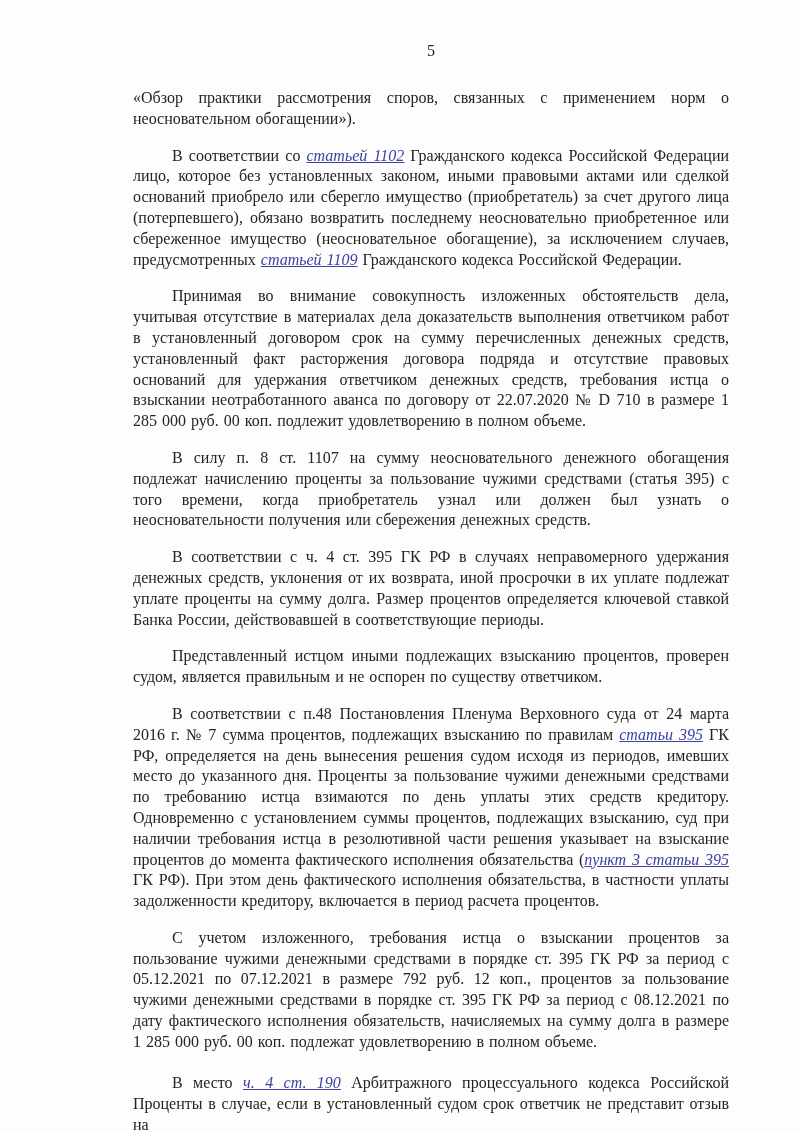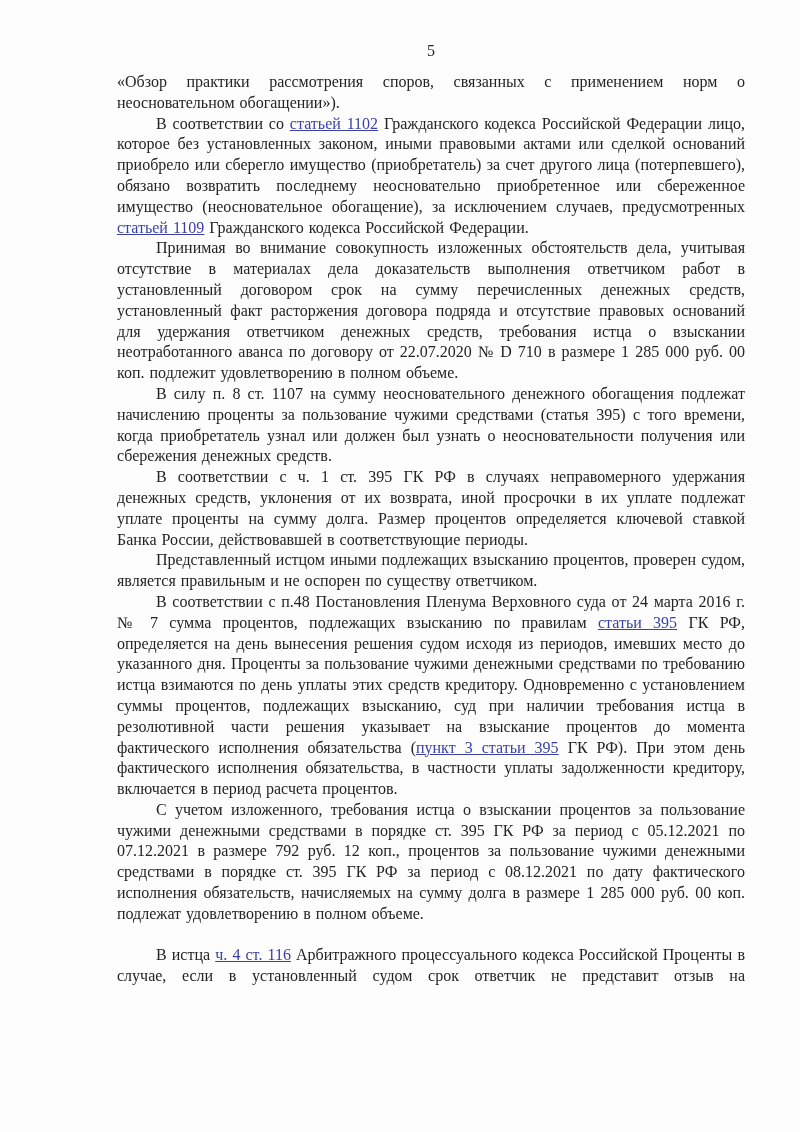--- a/index.html
+++ b/index.html
@@ -28,39 +28,40 @@
     font-size: 16px; line-height: 21px;
   }
   .content {
     position: absolute;
     top: 72px; left: 117px; width: 628px;
     font-size: 16px;
     line-height: 20.8px;
     text-align: justify;
     word-spacing: 1px;
   }
-  .content p { margin: 0; padding: 0; }
+  .content p { margin: 16px; padding: 0; }
   .content p.indent { text-indent: 39px; }
   .content p.space-before { margin-top: 20.8px; }
   .content p.justify-last { text-align-last: justify; }
   .link {
     color: var(--link-color);
     text-decoration: underline;
     cursor: pointer;
+    font-style: italic;
   }
 </style>
 </head>
 <body>
 
 <div class="page">
   <div class="page-number">5</div>
   <div class="content" id="content">
       <p><span>«Обзор практики рассмотрения споров, связанных с применением норм о неосновательном обогащении»).</span></p>
       <p class="indent"><span>В соответствии со </span><span class="link">статьей 1102</span><span> Гражданского кодекса Российской Федерации лицо, которое без установленных законом, иными правовыми актами или сделкой оснований приобрело или сберегло имущество (приобретатель) за счет другого лица (потерпевшего), обязано возвратить последнему неосновательно приобретенное или сбереженное имущество (неосновательное обогащение), за исключением случаев, предусмотренных </span><span class="link">статьей 1109</span><span> Гражданского кодекса Российской Федерации.</span></p>
       <p class="indent"><span>Принимая во внимание совокупность изложенных обстоятельств дела, учитывая отсутствие в материалах дела доказательств выполнения ответчиком работ в установленный договором срок на сумму перечисленных денежных средств, установленный факт расторжения договора подряда и отсутствие правовых оснований для удержания ответчиком денежных средств, требования истца о взыскании неотработанного аванса по договору от 22.07.2020 № D 710 в размере 1 285 000 руб. 00 коп. подлежит удовлетворению в полном объеме.</span></p>
       <p class="indent"><span>В силу п. 8 ст. 1107 на сумму неосновательного денежного обогащения подлежат начислению проценты за пользование чужими средствами (статья 395) с того времени, когда приобретатель узнал или должен был узнать о неосновательности получения или сбережения денежных средств.</span></p>
-      <p class="indent"><span>В соответствии с ч. 1 ст. 395 ГК РФ в случаях неправомерного удержания денежных средств, уклонения от их возврата, иной просрочки в их уплате подлежат уплате проценты на сумму долга. Размер процентов определяется ключевой ставкой Банка России, действовавшей в соответствующие периоды.</span></p>
+      <p class="indent"><span>В соответствии с ч. 4 ст. 395 ГК РФ в случаях неправомерного удержания денежных средств, уклонения от их возврата, иной просрочки в их уплате подлежат уплате проценты на сумму долга. Размер процентов определяется ключевой ставкой Банка России, действовавшей в соответствующие периоды.</span></p>
       <p class="indent"><span>Представленный истцом иными подлежащих взысканию процентов, проверен судом, является правильным и не оспорен по существу ответчиком.</span></p>
       <p class="indent"><span>В соответствии с п.48 Постановления Пленума Верховного суда от 24 марта 2016 г. № 7 сумма процентов, подлежащих взысканию по правилам </span><span class="link">статьи 395</span><span> ГК РФ, определяется на день вынесения решения судом исходя из периодов, имевших место до указанного дня. Проценты за пользование чужими денежными средствами по требованию истца взимаются по день уплаты этих средств кредитору. Одновременно с установлением суммы процентов, подлежащих взысканию, суд при наличии требования истца в резолютивной части решения указывает на взыскание процентов до момента фактического исполнения обязательства (</span><span class="link">пункт 3 статьи 395</span><span> ГК РФ). При этом день фактического исполнения обязательства, в частности уплаты задолженности кредитору, включается в период расчета процентов.</span></p>
       <p class="indent"><span>С учетом изложенного, требования истца о взыскании процентов за пользование чужими денежными средствами в порядке ст. 395 ГК РФ за период с 05.12.2021 по 07.12.2021 в размере 792 руб. 12 коп., процентов за пользование чужими денежными средствами в порядке ст. 395 ГК РФ за период с 08.12.2021 по дату фактического исполнения обязательств, начисляемых на сумму долга в размере 1 285 000 руб. 00 коп. подлежат удовлетворению в полном объеме.</span></p>
-      <p class="indent space-before justify-last"><span>В истца </span><span class="link">ч. 4 ст. 116</span><span> Арбитражного процессуального кодекса Российской Проценты в случае, если в установленный судом срок ответчик не представит отзыв на</span></p>
+      <p class="indent space-before justify-last"><span>В место </span><span class="link">ч. 4 ст. 190</span><span> Арбитражного процессуального кодекса Российской Проценты в случае, если в установленный судом срок ответчик не представит отзыв на</span></p>
     </div>
 </div>
 
 </body></html>

